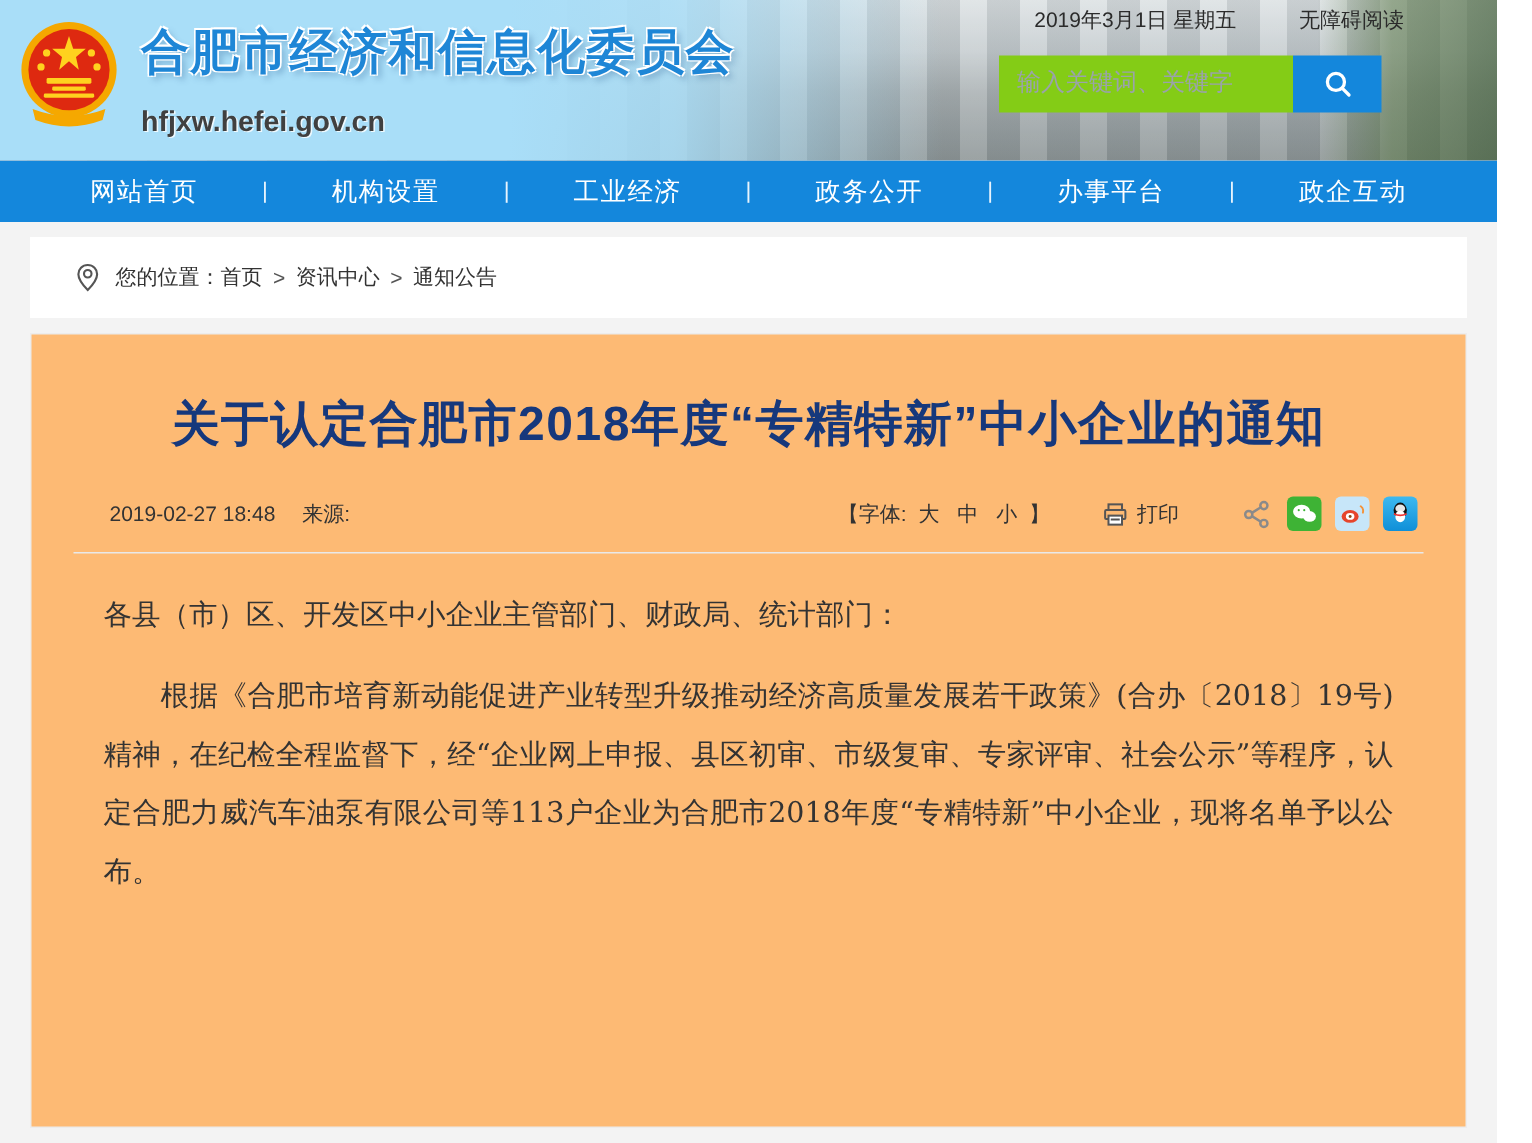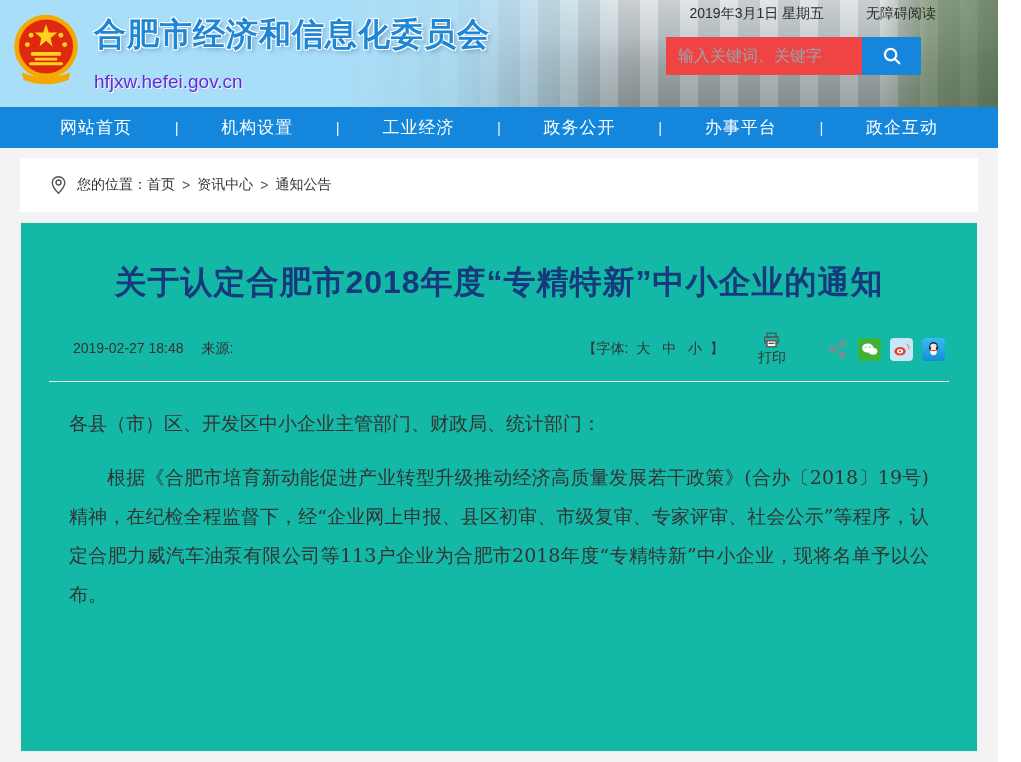--- a/index.html
+++ b/index.html
@@ -19,56 +19,56 @@
   .blue-overlay { position:absolute; inset:0;
     background:linear-gradient(90deg, #a9def8 0%, #a9def8 34%, rgba(169,222,248,.85) 45%, rgba(169,222,248,0) 63%);
   }
   .topbar { position:absolute; top:5px; right:62px; font-size:14px; color:#2b2b2b; z-index:5; }
   .topbar a { color:#2b2b2b; text-decoration:none; margin-left:38px; cursor:pointer; }
 
   .brand { position:absolute; left:12px; top:11px; display:flex; align-items:center; z-index:4; }
   .emblem { width:68px; height:84px; margin-right:14px; }
   .site-name { font-size:32px; font-weight:bold; color:#1e86d6; letter-spacing:1px;
     text-shadow:-1px -1px 0 #fff, 1px -1px 0 #fff, -1px 1px 0 #fff, 1px 1px 0 #fff, 3px 3px 4px rgba(40,90,140,.35); }
-  .site-url { font-size:19px; font-weight:normal; color:#6d28d9; margin-top:14px;
+  .site-url { font-size:19px; font-weight:bold; color:#404040; margin-top:14px;
     text-shadow:1px 1px 0 rgba(255,255,255,.8); }
 
   .search { position:absolute; right:77px; top:37px; display:flex; z-index:5; }
-  .search input { width:196px; height:38px; border:none; outline:none; background:#ef4444;
+  .search input { width:196px; height:38px; border:none; outline:none; background:#84cc16;
     padding:0 12px; font-size:16px; color:#333; }
   .search input::placeholder { color:#9aa3aa; }
   .search-btn { width:59px; height:38px; border:none; background:#1487dc; cursor:pointer;
     display:flex; align-items:center; justify-content:center; }
 
   
   .nav { height:41px; background:#1487dc; display:flex; align-items:center;
     justify-content:space-between; padding:0 60px; }
   .nav a { color:#fff; font-size:17px; text-decoration:none; cursor:pointer; letter-spacing:1px; }
   .nav .sep { color:#e8f4fd; font-size:15px; }
 
   
   .content { padding:10px 20px 0 20px; }
   .breadcrumb-bar { background:#fff; height:54px; display:flex; align-items:center;
     padding-left:30px; font-size:14px; color:#333; }
   .breadcrumb-bar .pin { margin-right:10px; display:flex; }
   .breadcrumb-bar a { color:#333; text-decoration:none; cursor:pointer; }
   .breadcrumb-bar .bsep { margin:0 7px; color:#555; }
 
   
-  .article { background:#14b8a6; margin-top:10px; height:530px; padding:28px 28px 0 28px;
+  .article { background:#fdba74; margin-top:10px; height:530px; padding:28px 28px 0 28px;
     border:1px solid #ececec; }
   .article h1 { text-align:center; font-size:32px; font-weight:bold; color:#16387c;
     letter-spacing:1px; margin-top:10px; }
   .meta { display:flex; justify-content:space-between; align-items:center;
     margin-top:26px; padding:0 4px 0 24px; font-size:14px; color:#333;gap:45px; }
   .meta-left span { margin-right:14px; }
   .meta-right { display:flex; align-items:center; }
   .font-ctl { color:#333; }
   .font-ctl a { color:#333; text-decoration:none; margin:0 4px; cursor:pointer; }
-  .print { display:flex; align-items:flex-end; margin-left:34px; color:#333; text-decoration:none; cursor:pointer;flex-direction:column; }
+  .print { display:flex; align-items:flex-start; margin-left:34px; color:#333; text-decoration:none; cursor:pointer; }
   .print svg { margin-right:5px; }
   .share-group { display:flex; align-items:center; margin-left:32px; }
   .share-group > * { margin-left:9px; cursor:pointer; display:flex; }
   .sicon { width:23px; height:23px; border-radius:4px; display:flex; align-items:center; justify-content:center; }
   .wechat { background:#3eb335; }
   .weibo  { background:#c7e6f9; }
   .qq     { background:linear-gradient(180deg,#3db9f0,#0f8fd8); }
 
   .divider { border-bottom:1px solid #e9e9e9; margin-top:14px; }
 

